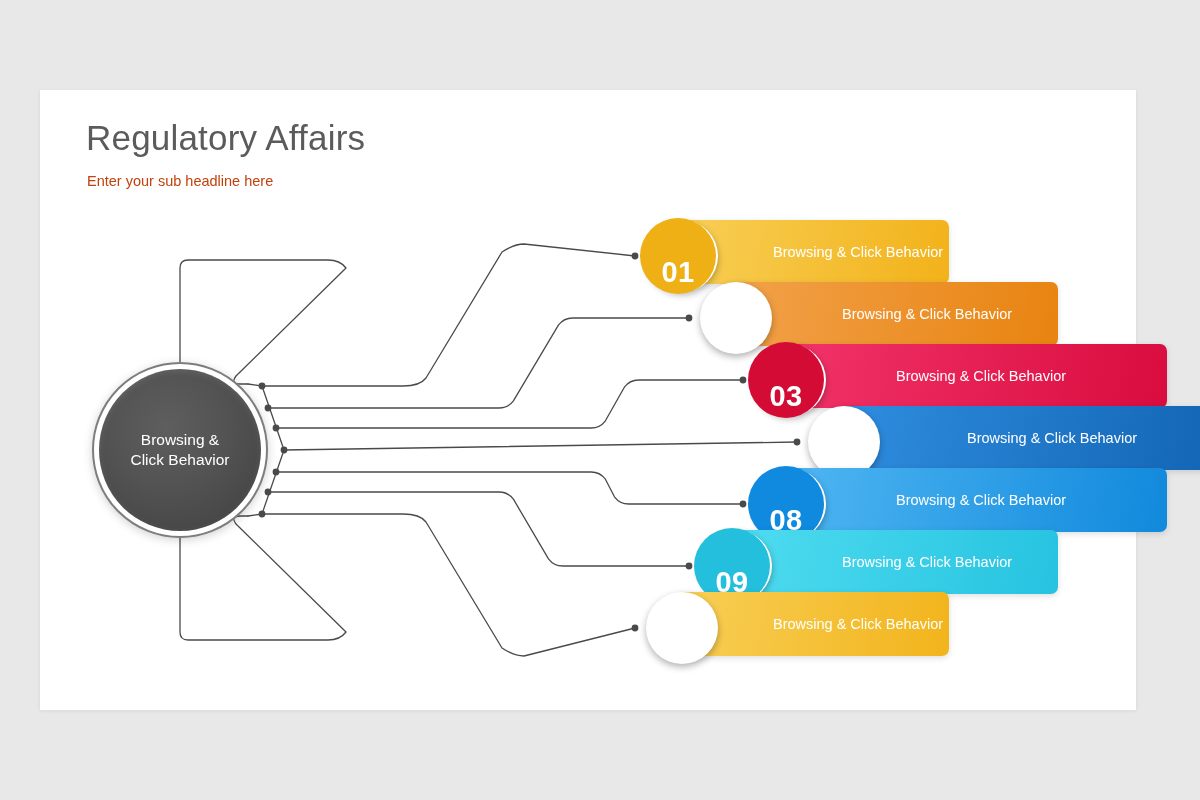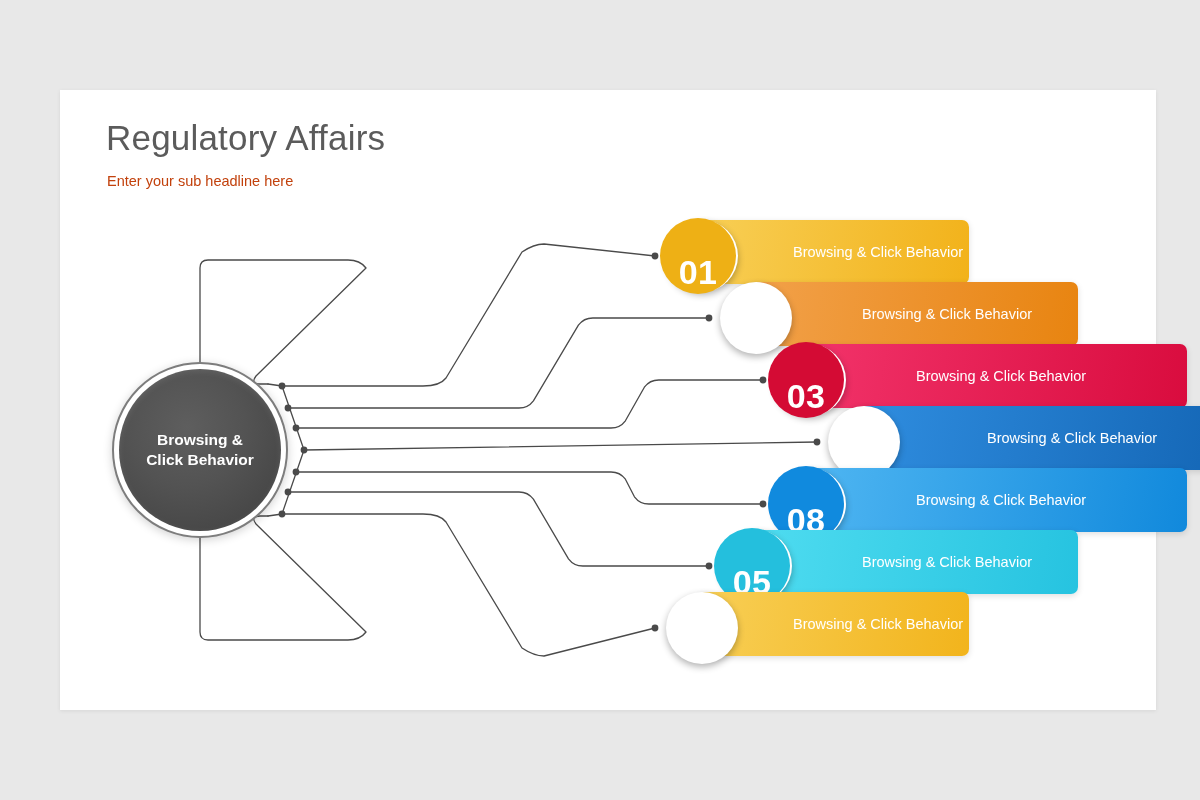--- a/index.html
+++ b/index.html
@@ -13,21 +13,21 @@
     font-family: "Liberation Sans", sans-serif;
     overflow: hidden;
   }
   #root {
     position: relative;
     width: 1200px;
     height: 800px;
   }
   .slide {
     position: absolute;
-    left: 60px;
+    left: 40px;
     top: 90px;
     width: 1096px;
     height: 620px;
     background: #ffffff;
     box-shadow: 0 1px 4px rgba(0,0,0,0.08);
   }
   .page-title {
     position: absolute;
     left: 46px;
     top: 28px;
@@ -85,21 +85,21 @@
     border-radius: 50%;
     background: radial-gradient(circle at 42% 36%, #5e5e5e 0%, #535353 42%, #3f3f3f 100%);
     display: flex;
     align-items: center;
     justify-content: center;
     box-shadow: inset 0 2px 6px rgba(255,255,255,0.10);
   }
   .hub-label {
     color: #ffffff;
     font-size: 15.5px;
-    font-weight: bold;
+    font-weight: normal;
     line-height: 1.28;
     text-align: center;
     white-space: pre-line;
   }
 
   
   .row {
     position: absolute;
     height: 76px;
   }
@@ -135,21 +135,21 @@
     top: 0px;
     width: 76px;
     height: 76px;
     border-radius: 50%;
     display: flex;
     align-items: center;
     justify-content: center;
   }
   .badge-num {
     color: #ffffff;
-    font-size: 34px;
+    font-size: 29px;
     font-weight: bold;
     letter-spacing: 0.3px;
     margin-top: 32px;
   }
 </style>
 </head>
 <body>
 
 <div id="root">
   <div class="slide">
@@ -239,21 +239,21 @@
             <div class="badge" style="background: rgb(16, 138, 222);">
               <span class="badge-num">08</span>
             </div>
           </div>
           <div class="row" style="left: 654px; top: 438px; width: 366px; z-index: 15;">
             <div class="bar" style="width: 326px; background: linear-gradient(100deg, rgb(79, 220, 240) 0%, rgb(38, 195, 224) 100%);">
               <span class="bar-label" style="margin-left: 110px;">Browsing &amp; Click Behavior</span>
             </div>
             <div class="badge-shadow"></div>
             <div class="badge" style="background: rgb(36, 191, 221);">
-              <span class="badge-num">05</span>
+              <span class="badge-num">09</span>
             </div>
           </div>
           <div class="row" style="left: 600px; top: 500px; width: 311px; z-index: 16;">
             <div class="bar" style="width: 271px; background: linear-gradient(100deg, rgb(248, 207, 86) 0%, rgb(242, 180, 28) 100%);">
               <span class="bar-label" style="margin-left: 95px;">Browsing &amp; Click Behavior</span>
             </div>
             <div class="badge-shadow"></div>
           </div>
         </div>
 

